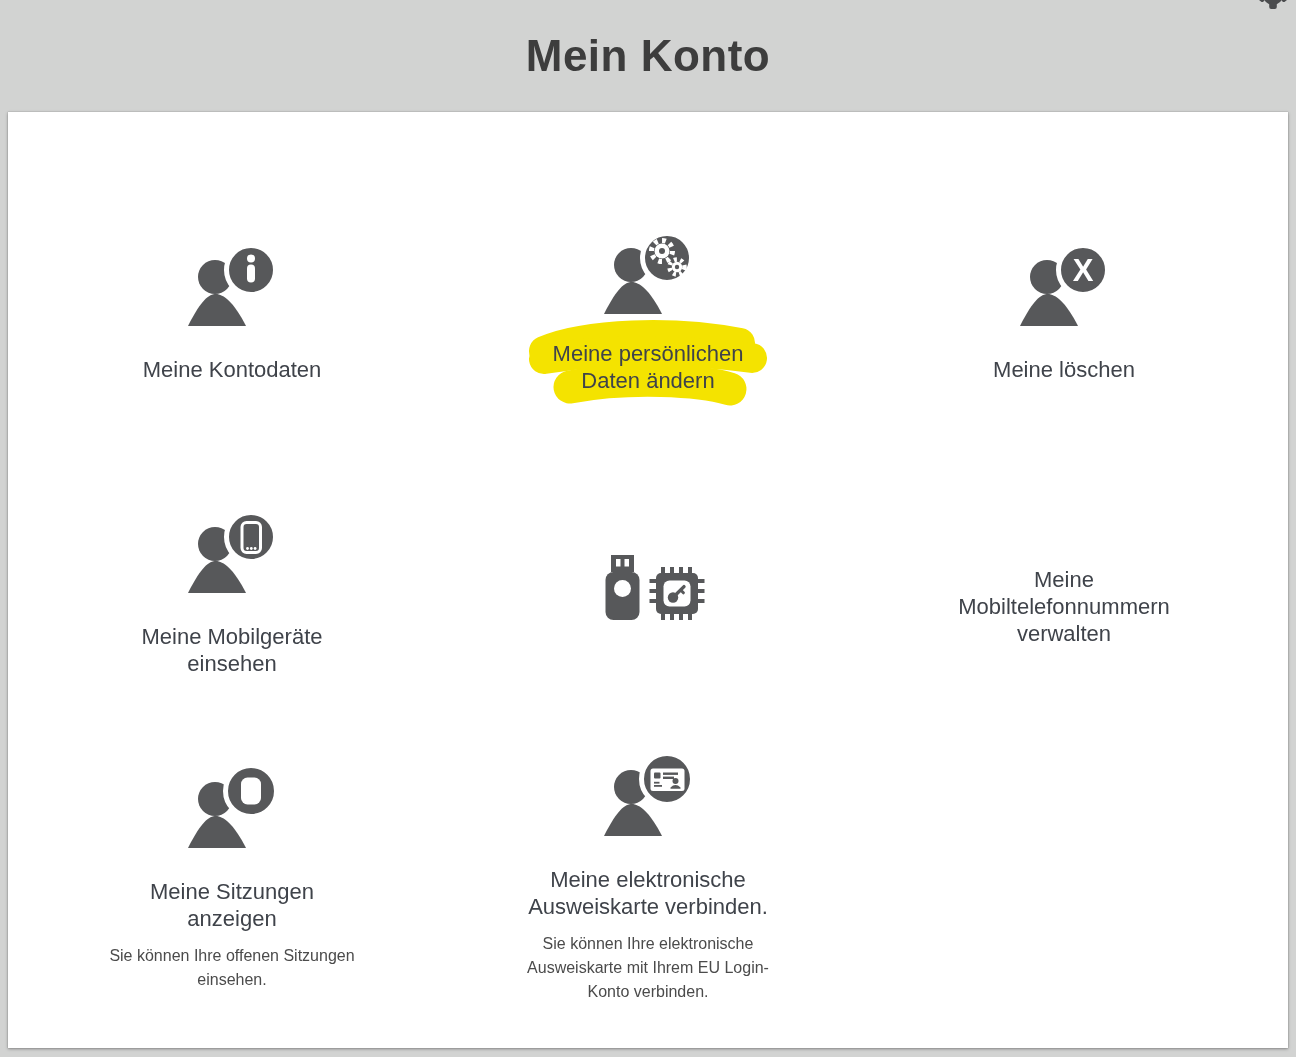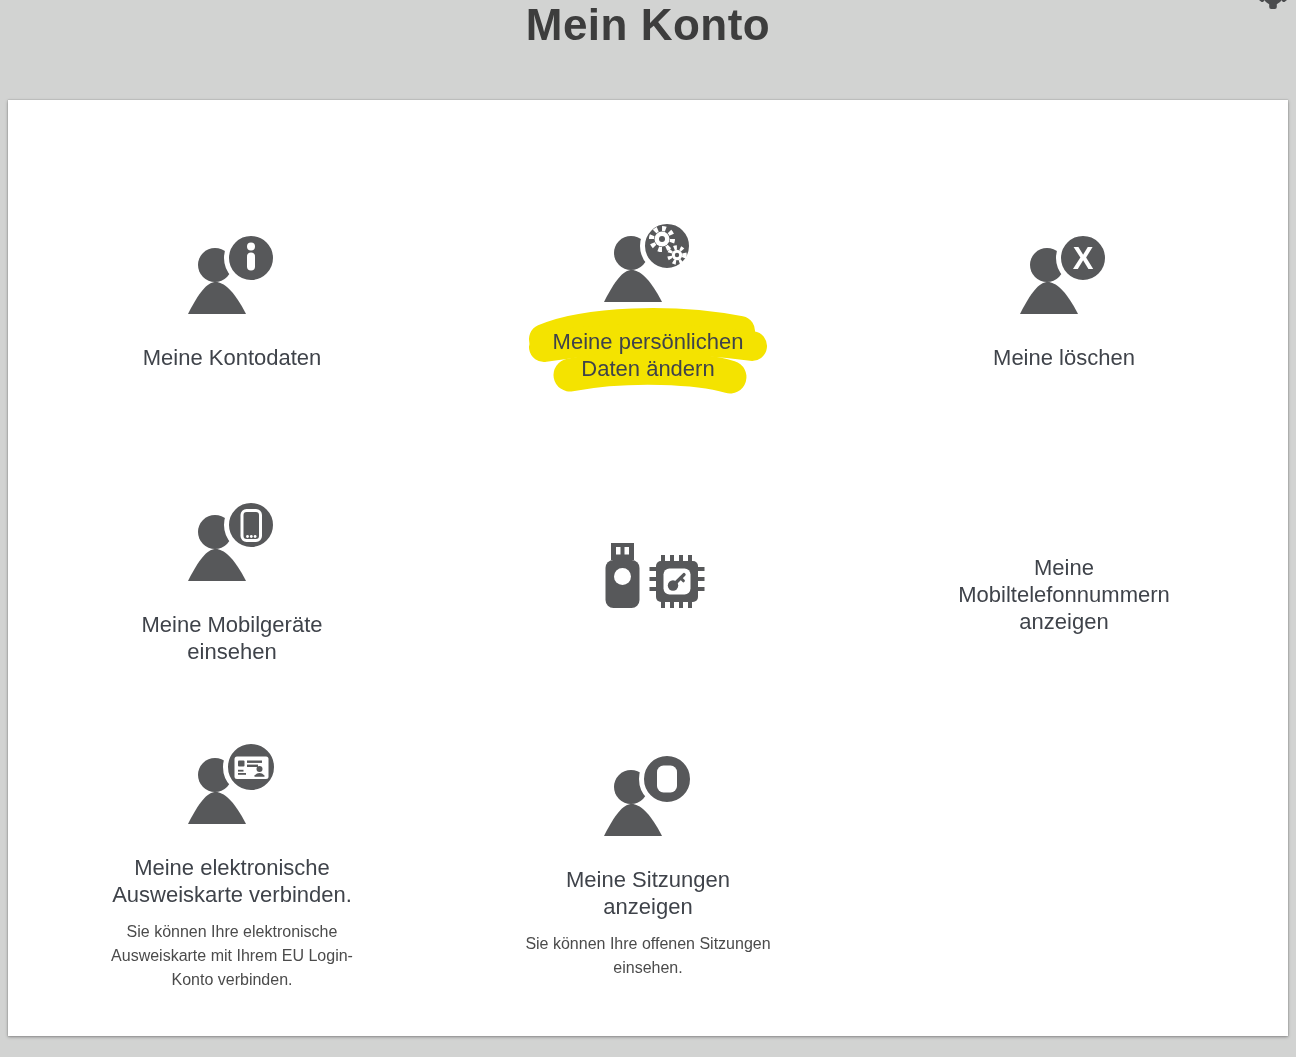--- a/index.html
+++ b/index.html
@@ -3,23 +3,23 @@
 <meta charset="utf-8">
 <style>
   * { box-sizing: border-box; margin: 0; padding: 0; }
   html, body { width: 1296px; height: 1057px; overflow: hidden; }
   body {
     font-family: "Liberation Sans", sans-serif;
     background: #d2d3d2;
     position: relative;
   }
   .header {
-    height: 100px;
-    display: flex;
-    align-items: flex-start;
+    height: 112px;
+    display: flex;
+    align-items: center;
     justify-content: center;
     position: relative;
   }
   .page-title {
     font-size: 44px;
     font-weight: bold;
     color: #3d3d3d;
     letter-spacing: 0.5px;
   }
   .gear-fragment {
@@ -208,21 +208,36 @@
           <circle class="ic" cx="85" cy="47.5" r="5.2"></circle>
           <line x1="88.3" y1="44.3" x2="96" y2="36.6" stroke="#57585a" stroke-width="3.4" stroke-linecap="round"></line>
           <line x1="92.6" y1="40" x2="95.4" y2="42.8" stroke="#57585a" stroke-width="3" stroke-linecap="round"></line>
         </svg>
       </div>
     </div>
 
     <div class="cell">
       <div class="tile-label">Meine
 Mobiltelefonnummern
+verwalten</div>
+    </div>
+
+    <div class="cell">
+      <div class="icon-box">
+        <svg viewBox="0 0 100 88" width="100" height="88">
+          <circle class="ic" cx="33" cy="33" r="17"></circle>
+          <path class="ic" d="M6 82 C 19 56, 27 50, 34 50 C 41 50, 52 58, 64 82 Z"></path>
+          <circle class="ic" cx="69" cy="25" r="25.5" stroke="#fff" stroke-width="5"></circle>
+          <rect class="ic-white" x="59" y="11.5" width="20" height="27" rx="6.5"></rect>
+        </svg>
+      </div>
+      <div class="tile-label">Meine Sitzungen
 anzeigen</div>
+      <div class="tile-desc">Sie können Ihre offenen Sitzungen
+einsehen.</div>
     </div>
 
     <div class="cell">
       <div class="icon-box">
         <svg viewBox="0 0 100 88" width="100" height="88">
           <circle class="ic" cx="33" cy="33" r="17"></circle>
           <path class="ic" d="M6 82 C 19 56, 27 50, 34 50 C 41 50, 52 58, 64 82 Z"></path>
           <circle class="ic" cx="69" cy="25" r="25.5" stroke="#fff" stroke-width="5"></circle>
           <rect class="ic-white" x="52.5" y="14.5" width="34" height="22.5" rx="2.5"></rect>
           <g class="ic">
@@ -236,29 +251,14 @@
           </g>
         </svg>
       </div>
       <div class="tile-label">Meine elektronische
 Ausweiskarte verbinden.</div>
       <div class="tile-desc">Sie können Ihre elektronische
 Ausweiskarte mit Ihrem EU Login-
 Konto verbinden.</div>
     </div>
 
-    <div class="cell">
-      <div class="icon-box">
-        <svg viewBox="0 0 100 88" width="100" height="88">
-          <circle class="ic" cx="33" cy="33" r="17"></circle>
-          <path class="ic" d="M6 82 C 19 56, 27 50, 34 50 C 41 50, 52 58, 64 82 Z"></path>
-          <circle class="ic" cx="69" cy="25" r="25.5" stroke="#fff" stroke-width="5"></circle>
-          <rect class="ic-white" x="59" y="11.5" width="20" height="27" rx="6.5"></rect>
-        </svg>
-      </div>
-      <div class="tile-label">Meine Sitzungen
-anzeigen</div>
-      <div class="tile-desc">Sie können Ihre offenen Sitzungen
-einsehen.</div>
-    </div>
-
   </div>
 </div>
 
 </body></html>

